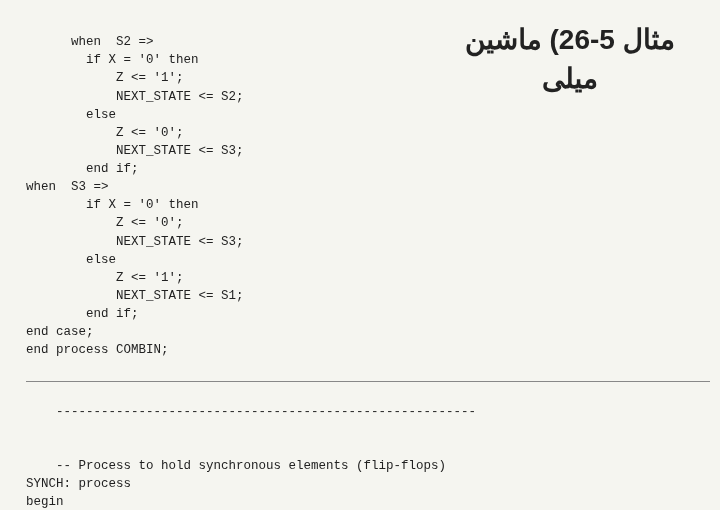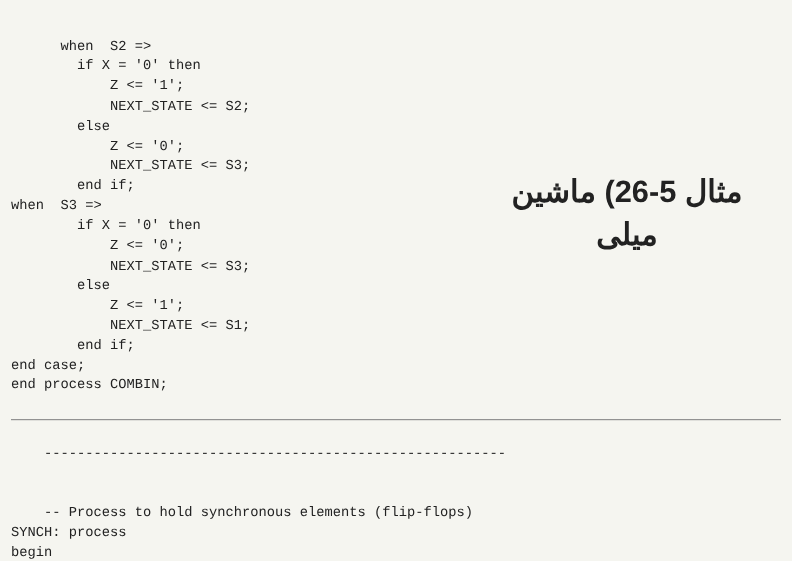--- a/index.html
+++ b/index.html
@@ -17,20 +17,21 @@
       position: relative;
     }
 
     .slide-container {
       width: 720px;
       height: 510px;
       background-color: #f5f5f0;
       position: relative;
       display: flex;
       flex-direction: column;
+      padding-left: 16px;
     }
 
     .main-content {
       display: flex;
       flex-direction: row;
       flex: 1;
       padding: 10px 10px 0 10px;
     }
 
     .code-section {
@@ -39,21 +40,21 @@
       font-size: 12.5px;
       color: #222;
       line-height: 1.45;
       white-space: pre;
       padding-top: 5px;
     }
 
     .title-section {
       width: 280px;
       display: flex;
-      align-items: center;
+      align-items: flex-start;
       justify-content: center;
       padding: 10px 15px;
       direction: rtl;
     }
 
     .slide-title {
       font-family: Arial, Tahoma, sans-serif;
       font-size: 28px;
       font-weight: bold;
       color: #222;

